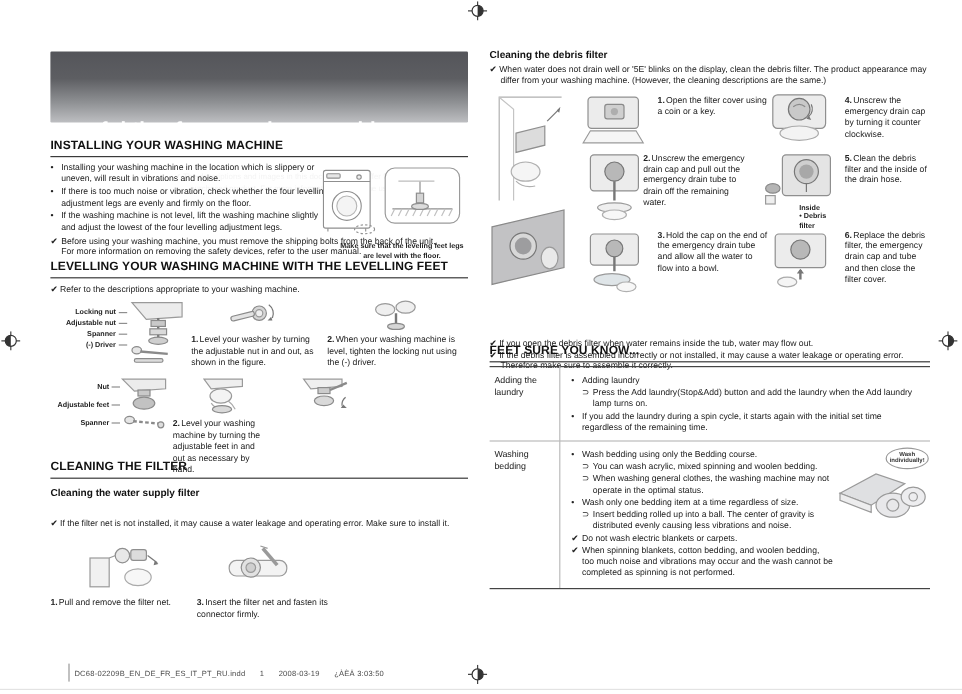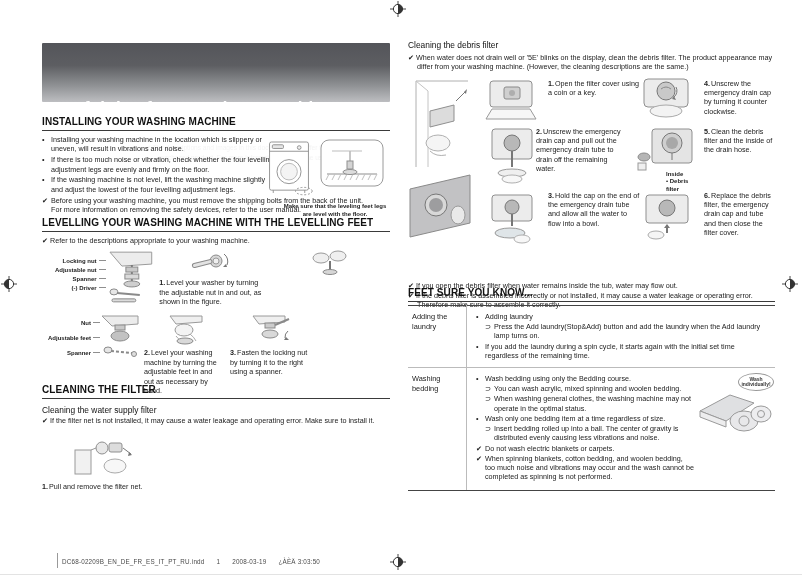--- a/index.html
+++ b/index.html
@@ -12,21 +12,21 @@
 
   
   .banner { position:absolute; left:42px; top:43px; width:348px; height:59px;
             background:linear-gradient(180deg,#54555a 0%,#5d5e62 38%,#8f9194 72%,#bdbec1 100%);
             border-radius:1px; }
   .banner-title { font-size:17px; font-weight:bold; color:#fff; padding:7px 0 0 12px; letter-spacing:.2px;margin-top:48px; }
   .banner-note { font-size:6.6px; color:#f4f4f4; text-align:center; margin-top:5px; padding-left:80px; line-height:1.45; }
 
   
   .h1 { font-weight:bold; font-size:10px; color:#111; border-bottom:1px solid #3a3a3a; padding-bottom:3px; letter-spacing:.1px; }
-  .h2 { font-weight:normal; font-size:8.4px; color:#111; }
+  .h2 { font-weight:bold; font-size:8.4px; color:#111; }
   .note { font-size:7.2px; line-height:1.3; padding-left:9px; text-indent:-9px; }
   .li { display:flex; font-size:7.2px; line-height:1.3; margin-bottom:1.5px; }
   .li .mk { width:9px; flex:none; }
   .step { font-size:7.2px; line-height:1.3; }
   .step b { margin-right:1px; }
   .cap { font-size:6px; font-weight:bold; color:#222; text-align:center; line-height:1.3; }
   .lbl { font-size:6px; font-weight:bold; color:#222; white-space:nowrap; }
   .lblrow { display:flex; align-items:center; justify-content:flex-end; height:9px; }
   .lblrow .tick { width:7px; height:1px; background:#8f8f8f; margin-left:2px; flex:none; }
 
@@ -177,20 +177,21 @@
         </svg>
         <div class="step"><b>1.</b><span>Level your washer by turning the adjustable nut in and out, as shown in the figure.</span></div>
       </div>
       <div style="width:120px;padding:0 2px">
         <svg width="44" height="26" viewBox="0 0 44 26" style="margin:0 auto 2px">
           <ellipse cx="13" cy="8" rx="8" ry="5" fill="#efefef" stroke="#9a9a9a"></ellipse>
             <ellipse cx="30" cy="6" rx="8" ry="5" fill="#efefef" stroke="#9a9a9a"></ellipse>
           <line x1="22" y1="11" x2="22" y2="21" stroke="#777" stroke-width="2"></line>
           <ellipse cx="22" cy="22" rx="7" ry="2.5" fill="#d6d6d6" stroke="#8a8a8a"></ellipse>
         </svg>
+        <div class="step"><b>2.</b><span>When your washing machine is level, tighten the locking nut using the (-) driver.</span></div>
       </div>
     </div>
 
     <div style="display:flex;margin-top:8px">
       <div style="width:58px;padding-top:4px">
         <div class="lblrow">
             <span class="lbl">Nut</span>
             <span class="tick"></span>
           </div>
         <div class="lblrow" style="margin-top:6px">
@@ -221,42 +222,51 @@
       </div>
       <div style="width:86px;padding:0 2px">
         <svg width="40" height="32" viewBox="0 0 40 32" style="margin:0 auto 2px">
           <polygon points="2,2 34,2 34,8 8,10" fill="#efefef" stroke="#9a9a9a"></polygon>
           <rect x="14" y="9" width="10" height="5" fill="#cccccc" stroke="#8a8a8a"></rect>
           <ellipse cx="19" cy="20" rx="8" ry="4" fill="#d9d9d9" stroke="#8a8a8a"></ellipse>
           <line x1="24" y1="11" x2="38" y2="5" stroke="#8a8a8a" stroke-width="2"></line>
           <path d="M34 24 a8 8 0 0 1 3 -7" fill="none" stroke="#777"></path>
             <path d="M35 23 l-2 3 l5 0 z" fill="#777"></path>
         </svg>
-        <div class="step"><b>3.</b><span>Fasten the locking nut by turning it to the right using a spanner.</span></div>
       </div>
     </div>
   </div>
 
   <div class="abs" style="left:42px;top:384px;width:348px">
     <div class="h1">CLEANING THE FILTER</div>
     <div class="h2" style="margin-top:6px">Cleaning the water supply filter</div>
-    <div class="note" style="margin-top:1px">✔ If the filter net is not installed, it may cause a water leakage and operating error. Make sure to install it.</div>
+    <div class="note" style="margin-top:16px">✔ If the filter net is not installed, it may cause a water leakage and operating error. Make sure to install it.</div>
     <div style="display:flex;margin-top:9px">
       <div style="width:122px">
         <svg width="64" height="44" viewBox="0 0 64 44" style="margin:0 auto 4px">
           <rect x="4" y="16" width="16" height="24" fill="#f1f1f1" stroke="#9a9a9a"></rect>
           <line x1="20" y1="16" x2="30" y2="12" stroke="#9a9a9a"></line>
           <circle cx="31" cy="14" r="6" fill="#e8e8e8" stroke="#8f8f8f"></circle>
           <rect x="38" y="9" width="13" height="9" rx="2" fill="#dcdcdc" stroke="#8f8f8f"></rect>
           <path d="M52 14 l8 6" stroke="#777"></path>
             <path d="M58 18 l3 3 l-4 1 z" fill="#777"></path>
           <ellipse cx="44" cy="32" rx="11" ry="7" fill="#f7f7f7" stroke="#aaa"></ellipse>
         </svg>
         <div class="step"><b>1.</b><span>Pull and remove the filter net.</span></div>
       </div>
+      <div style="width:110px">
+        <svg width="64" height="44" viewBox="0 0 64 44" style="margin:0 auto 4px">
+          <rect x="4" y="18" width="48" height="13" rx="6" fill="#f3f3f3" stroke="#9a9a9a"></rect>
+          <circle cx="22" cy="24" r="8" fill="#e2e2e2" stroke="#8f8f8f"></circle>
+          <circle cx="22" cy="24" r="4" fill="#cfcfcf" stroke="#9a9a9a"></circle>
+          <path d="M32 8 l12 14" stroke="#9a9a9a" stroke-width="3"></path>
+          <path d="M30 6 l6 2" stroke="#9a9a9a"></path>
+        </svg>
+        <div class="step"><b>3.</b><span>Insert the filter net and fasten its connector firmly.</span></div>
+      </div>
     </div>
   </div>
 
   <div class="abs" style="left:408px;top:40px;width:367px">
     <div class="h2">Cleaning the debris filter</div>
     <div class="note" style="margin-top:3px">✔ When water does not drain well or '5E' blinks on the display, clean the debris filter. The product appearance may differ from your washing machine. (However, the cleaning descriptions are the same.)</div>
 
     <div style="position:relative;height:200px;margin-top:3px">
 
       <div class="abs" style="left:0;top:2px">

